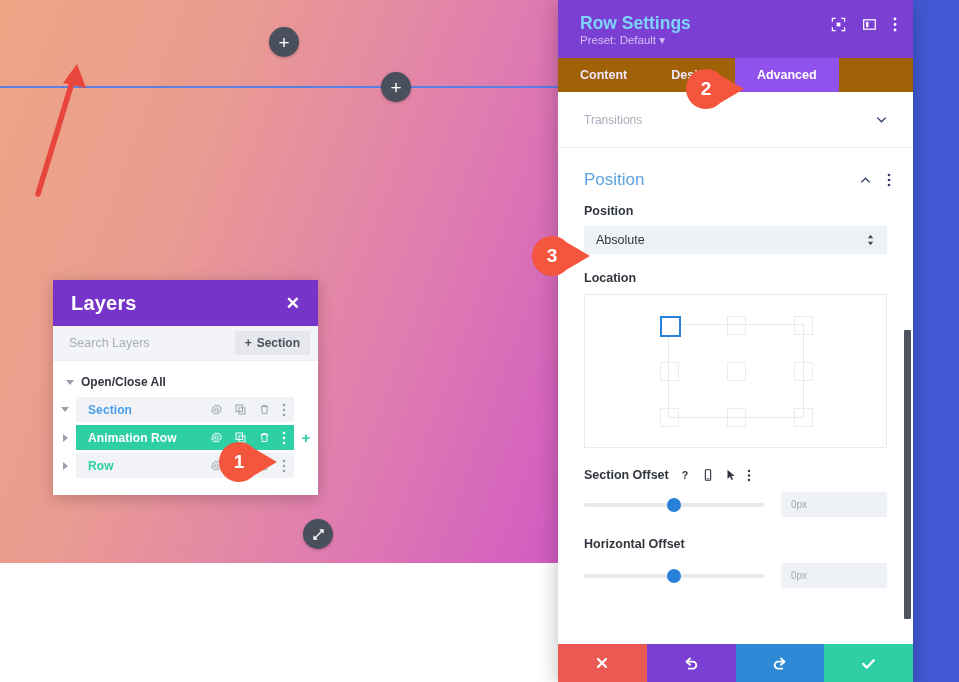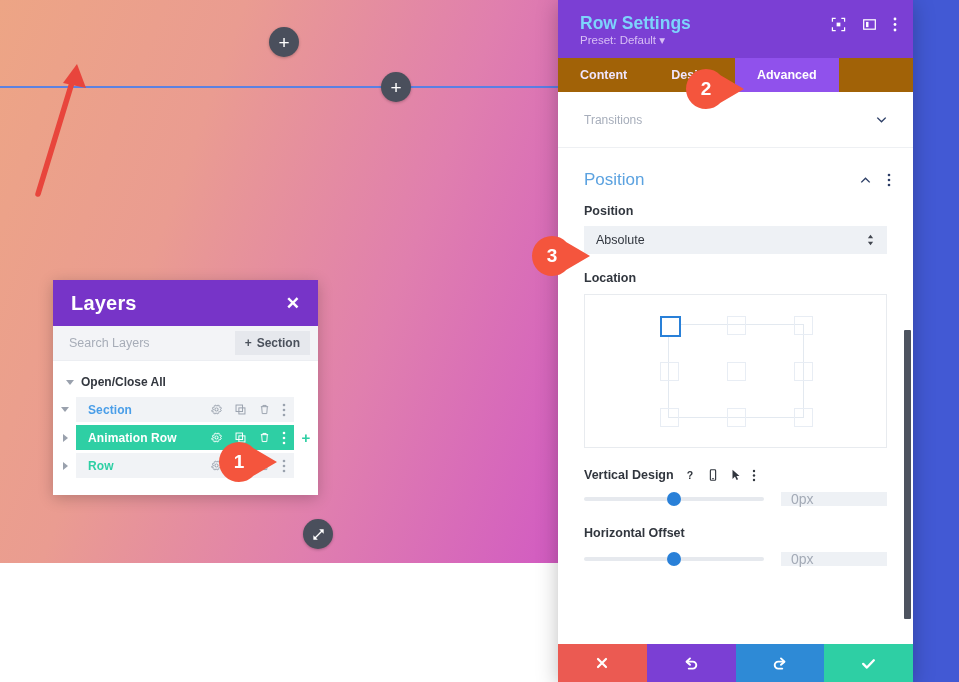--- a/index.html
+++ b/index.html
@@ -129,22 +129,22 @@
   }
   .loc-grid{position:relative;width:134px;height:92px;border:1px solid #e3e9f0;}
   .loc-cell{position:absolute;width:17px;height:17px;border:1.5px solid #e8edf4;background:transparent;}
   .loc-cell.sel{border:2.5px solid #2980d8;background:#fff;}
   .offset-label-row{display:flex;align-items:center;gap:9px;margin:20px 0 10px 0;}
   .offset-label{color:#31363e;font-size:12.5px;font-weight:700;}
   .slider-row{display:flex;align-items:center;gap:17px;}
   .slider{position:relative;flex:1;height:4px;background:#e6e9ee;border-radius:2px;}
   .slider .knob{position:absolute;top:-5px;width:14px;height:14px;border-radius:50%;background:#2980d8;}
   .num-box{
-    width:86px;height:14px;background:#eef1f5;display:flex;align-items:center;
-    padding:0 10px;color:#a3aab6;font-size:14px;
+    width:86px;height:25px;background:#eef1f5;display:flex;align-items:center;
+    padding:0 10px;color:#a3aab6;font-size:10px;
   }
   .panel-scrollbar{
     position:absolute;right:2px;top:238px;width:7px;height:289px;background:#4d535f;border-radius:1px;
   }
   .panel-actions{display:flex;height:38px;}
   .act{flex:1;display:flex;align-items:center;justify-content:center;cursor:pointer;}
   .act.cancel{background:#eb5a52;}
   .act.undo{background:#7b3fd4;}
   .act.redo{background:#2e8ad6;}
   .act.save{background:#2ecfa4;}
@@ -416,21 +416,21 @@
             <span class="loc-cell" style="left:125px;top:37px;"></span>
             <span class="loc-cell" style="left:-9px;top:83px;"></span>
             <span class="loc-cell" style="left:58px;top:83px;"></span>
             <span class="loc-cell" style="left:125px;top:83px;"></span>
           </div>
         </div>
       </div>
 
       <div class="field">
         <div class="offset-label-row">
-          <span class="offset-label">Vertical Design</span>
+          <span class="offset-label">Section Offset</span>
           <span class="ico">
             <svg width="14" height="14" viewBox="0 0 16 16">
                 <text x="8" y="12" font-size="12" font-weight="700" text-anchor="middle" fill="#31363e" font-family="Liberation Sans">?</text>
               </svg>
           </span>
           <span class="ico">
             <svg width="14" height="14" viewBox="0 0 16 16">
                 <rect x="5" y="2" width="6" height="12" rx="1" fill="none" stroke="#31363e" stroke-width="1.3"></rect>
                 <line x1="6.8" y1="12.2" x2="9.2" y2="12.2" stroke="#31363e" stroke-width="1"></line>
               </svg>

